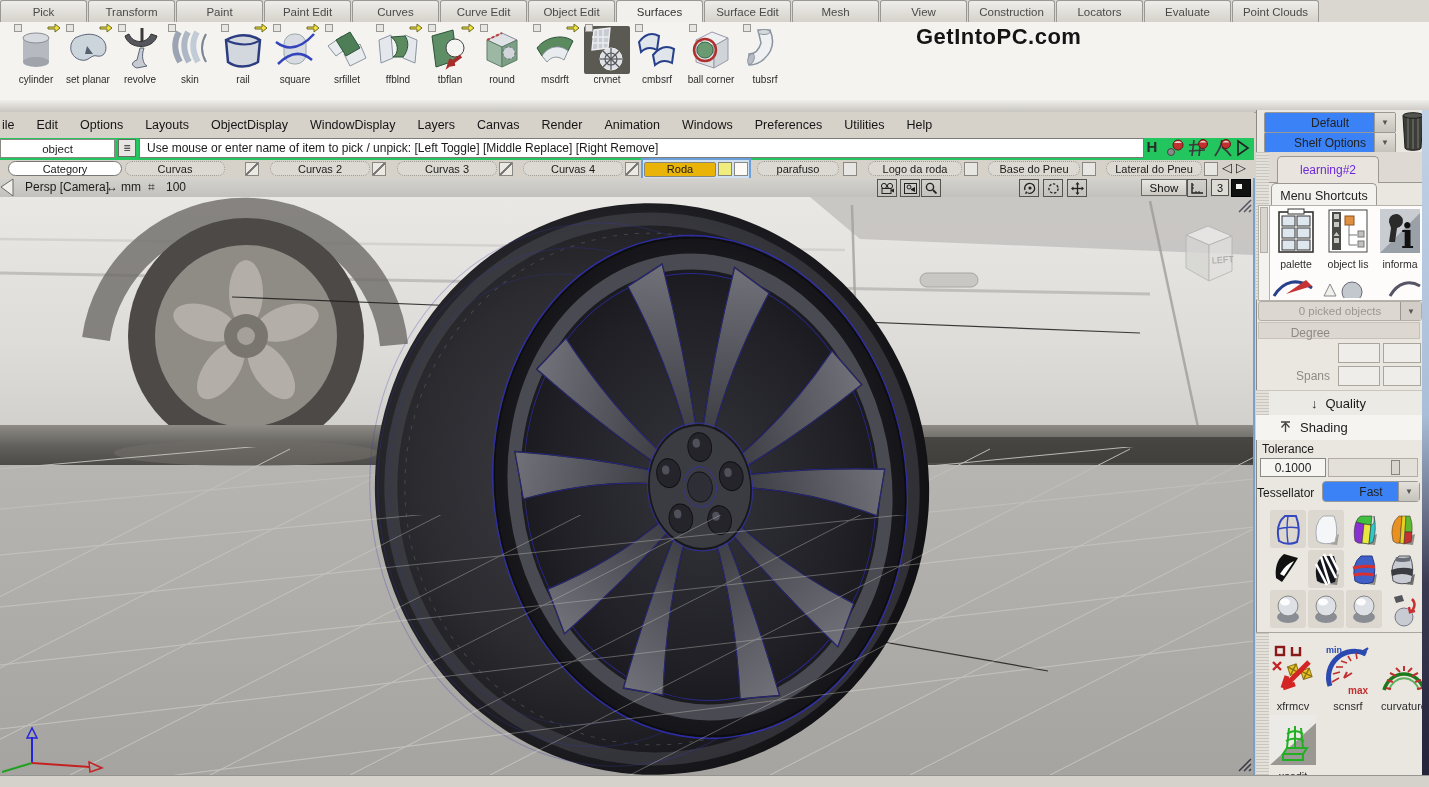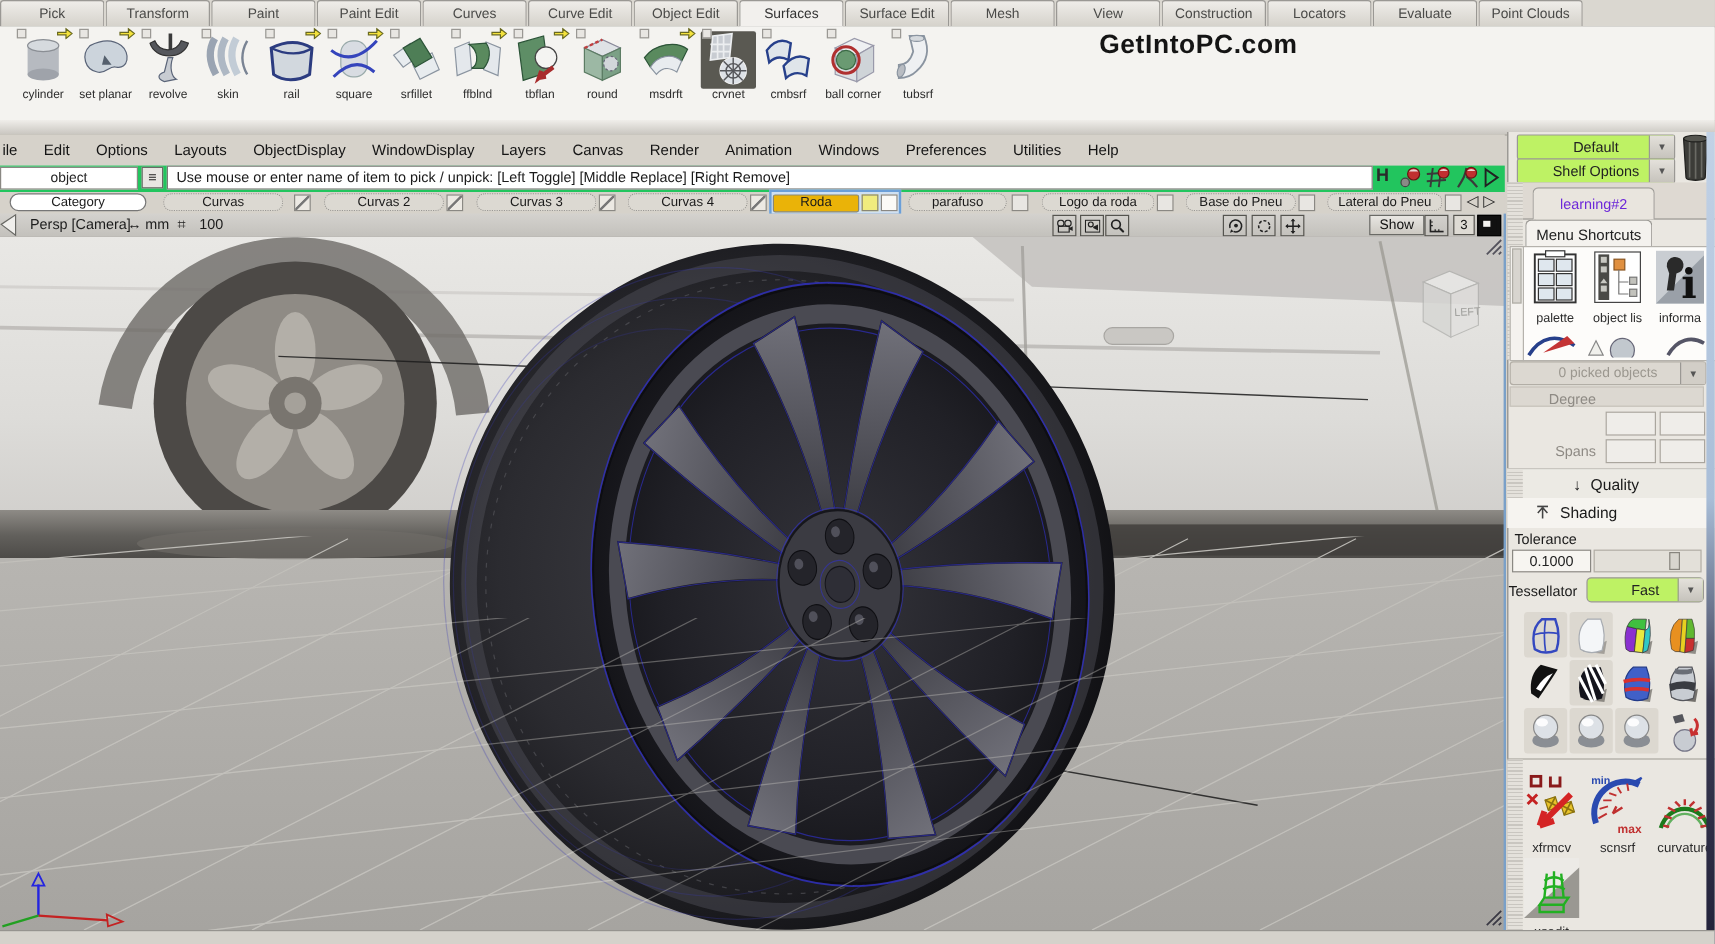--- a/index.html
+++ b/index.html
@@ -53,21 +53,21 @@
 .showbtn{position:absolute;left:1141px;top:1px;width:44px;height:15px;background:linear-gradient(#e8e6e2,#ccc9c2);border:1px solid #6a6a66;
  font-size:11.5px;color:#111;display:flex;align-items:center;justify-content:center}
 .numbtn{position:absolute;left:1211px;top:1px;width:16px;height:15px;border:1px solid #55544f;background:#dedbd4;font-size:11px;color:#111;
  display:flex;align-items:center;justify-content:center}
 .vpsvg{left:0;top:197px}
 .bottombar{left:0;top:775px;width:1429px;height:12px;background:#d5d2cb;border-top:1px solid #96948f}
 
 .panel{left:1256px;top:110px;width:173px;height:677px;background:#eae7e1;border-left:1px solid #8a8883}
 .pblue{left:1253px;top:178px;width:2px;height:609px;background:#7aa0c8}
 .hatch{background:#e4e1db;background-image:repeating-linear-gradient(0deg,#c9c6c0 0 1px,transparent 1px 3px)}
-.combo{position:absolute;height:19px;background:#bef264;border:1px solid #9a9894;border-radius:2px;font-size:12px;color:#222;
+.combo{position:absolute;height:19px;background:#3b82f6;border:1px solid #9a9894;border-radius:2px;font-size:12px;color:#222;
  display:flex;align-items:center;justify-content:center}
 .cArr{position:absolute;right:0;top:0;width:20px;height:100%;background:linear-gradient(#e4e1db,#c6c3bc);border-left:1px solid #9a9894;
  display:flex;align-items:center;justify-content:center;font-size:8px;color:#555}
 .ptab{position:absolute;border:1px solid #9a9894;border-bottom:none;border-radius:5px 5px 0 0;background:#e9e5de;
  font-size:12px;color:#6d28d9;display:flex;align-items:center;justify-content:center}
 .ptool{position:absolute;width:48px;text-align:center}
 .ptool .lbl{font-size:10.5px;color:#2c2c2c;white-space:nowrap;overflow:hidden;width:48px}
 .greycombo{position:absolute;height:18px;background:#dcd8d1;border:1px solid #b2aea6;border-radius:3px;font-size:11.5px;color:#9b978f;
  display:flex;align-items:center;justify-content:center}
 .flabel{position:absolute;font-size:12px;color:#8e8a84;text-align:right;width:70px}
@@ -361,21 +361,21 @@
     <circle cx="14" cy="6" r="4.5" fill="#c03030" stroke="#6a1414"></circle>
       <path d="M10.5,4.5 a4.5,4.5 0 0 1 7,0" fill="#f0f0ee" opacity=".85"></path>
   </svg>
   <svg class="a ptri" width="14" height="18" viewBox="0 0 14 18">
     <polygon points="2,2 12,9 2,16" fill="none" stroke="#222" stroke-width="1.6"></polygon>
   </svg>
 </div>
 
 <div class="a layerrow">
   <div class="lbtn cat" style="left:8px;width:112px">Category</div>
-  <div class="lbtn" style="left:136px;width:98px">Curvas</div>
+  <div class="lbtn" style="left:125px;width:98px">Curvas</div>
   <span class="chip chipslash" style="left:245px"></span>
   <div class="lbtn" style="left:270px;width:98px">Curvas 2</div>
   <span class="chip chipslash" style="left:372px"></span>
   <div class="lbtn" style="left:397px;width:98px">Curvas 3</div>
   <span class="chip chipslash" style="left:499px"></span>
   <div class="lbtn" style="left:523px;width:98px">Curvas 4</div>
   <span class="chip chipslash" style="left:625px"></span>
   <div class="rodawrap">
     <div class="rodabtn">Roda</div>
     <span class="rchip" style="background:#f0ec7e;border-color:#8a8874"></span>

